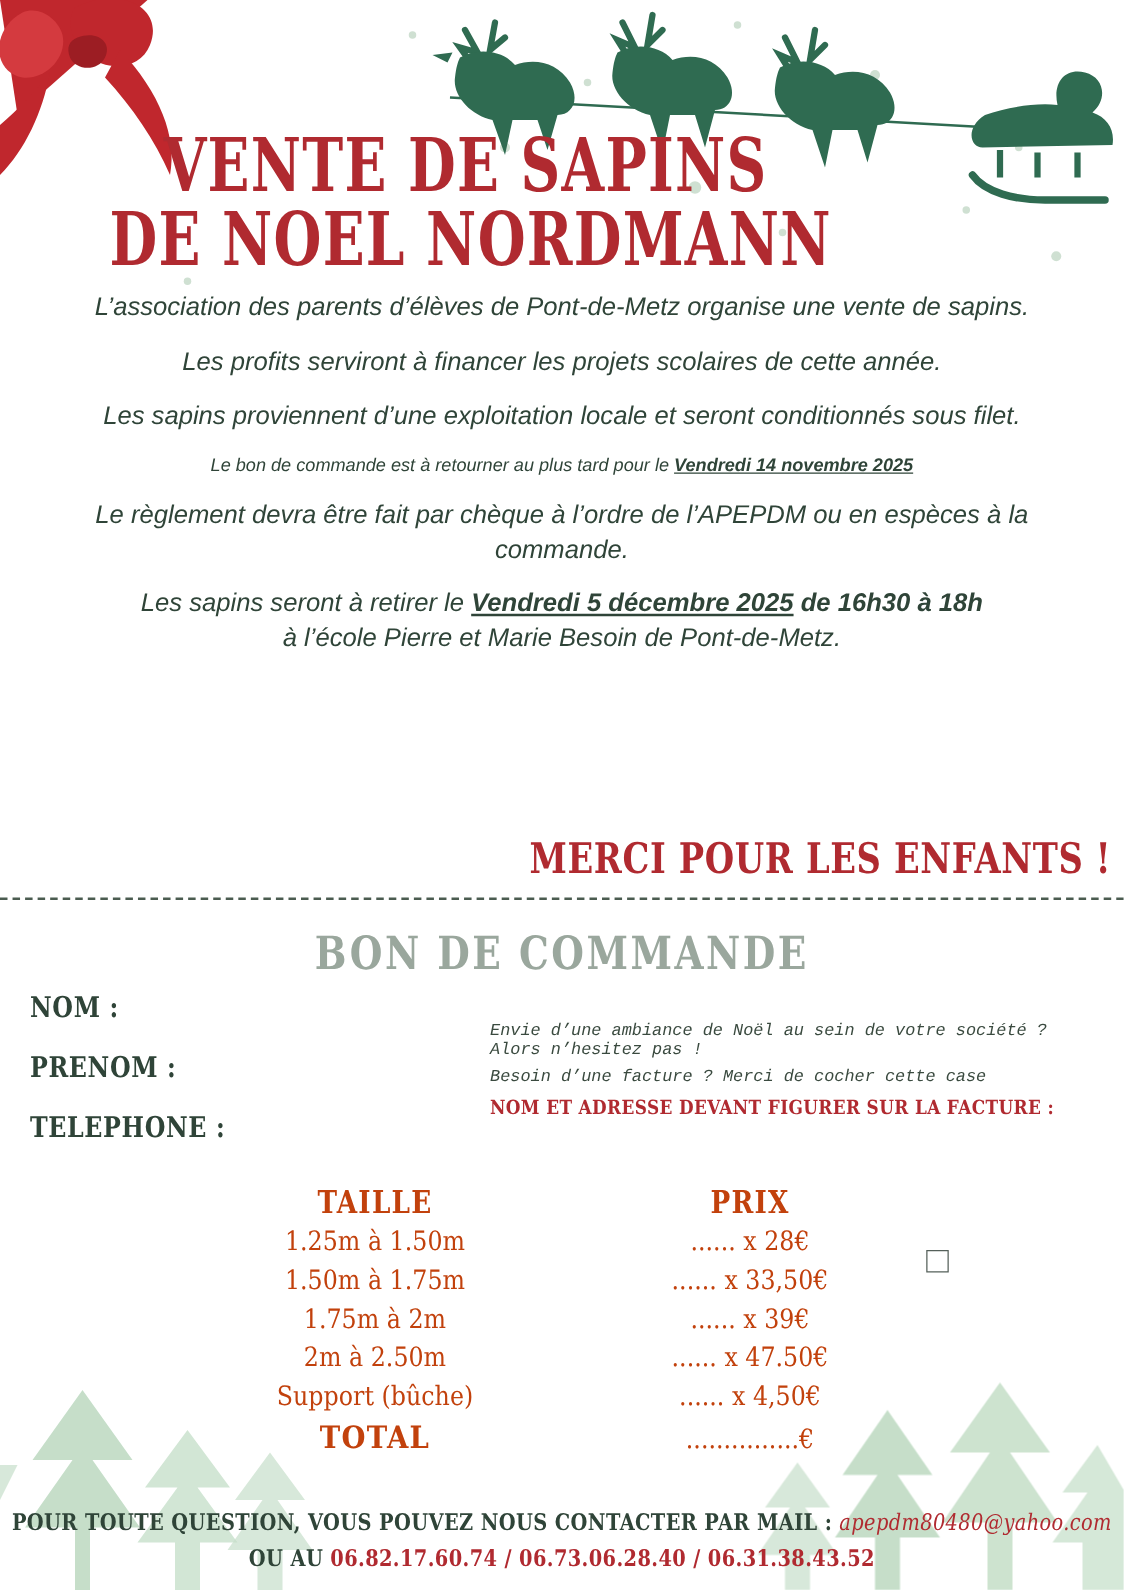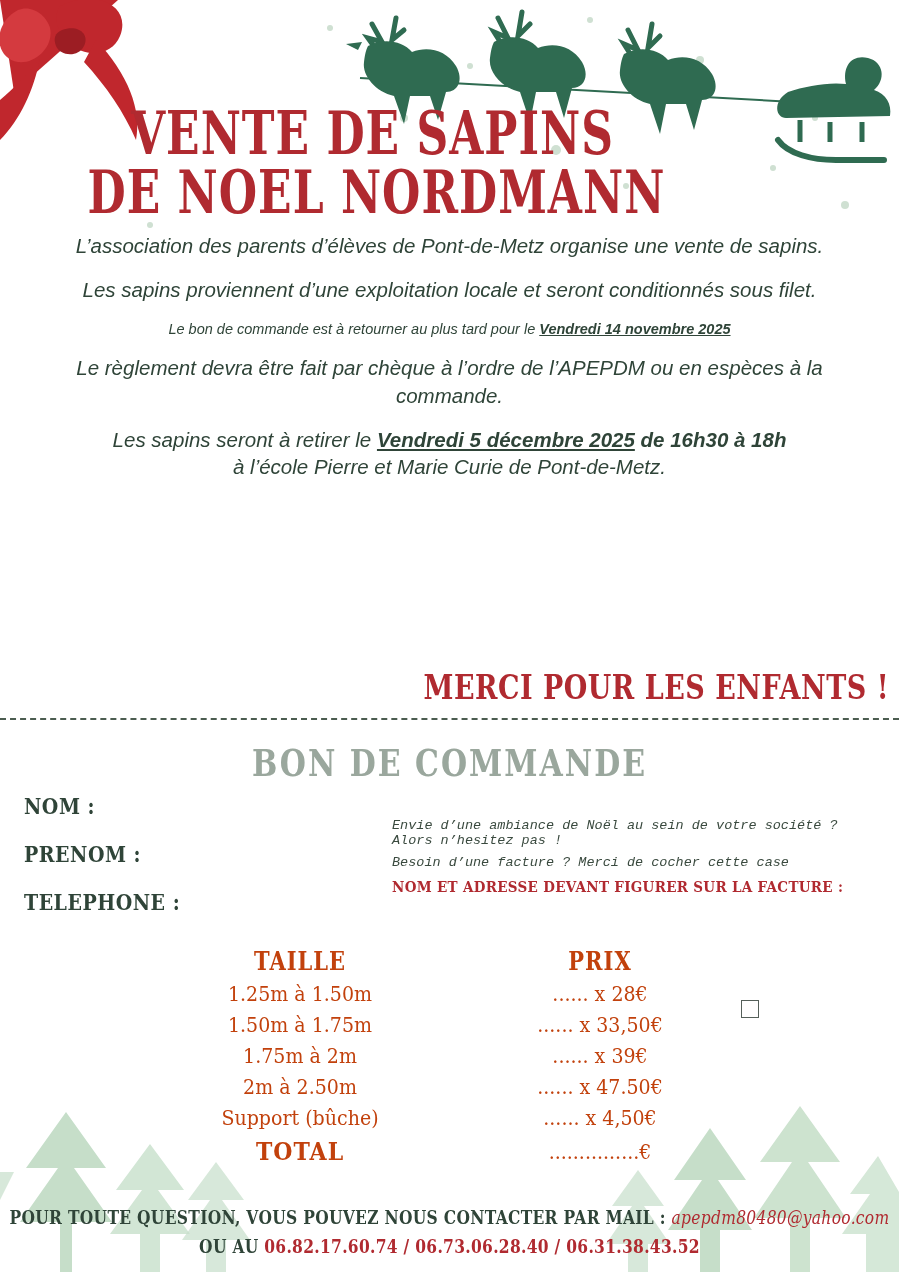--- a/index.html
+++ b/index.html
@@ -345,28 +345,29 @@
     </g>
   </svg>
 
   <div class="title-block">
     <div class="title-line title-line-1">VENTE DE SAPINS</div>
     <div class="title-line title-line-2">DE NOEL NORDMANN</div>
   </div>
 
   <div class="intro">
     <p>L’association des parents d’élèves de Pont-de-Metz organise une vente de sapins.</p>
+    <p>Les profits serviront à financer les projets scolaires de cette année.</p>
     <p>Les sapins proviennent d’une exploitation locale et seront conditionnés sous filet.</p>
     <p class="small">
       <span>Le bon de commande est à retourner au plus tard pour le </span><span class="u-bold">Vendredi 14 novembre 2025</span><br>
     </p>
     <p class="tight">Le règlement devra être fait par chèque à l’ordre de l’APEPDM ou en espèces à la commande.</p>
     <p>
       <span>Les sapins seront à retirer le </span><span class="u-bold">Vendredi 5 décembre 2025</span><span style="font-weight:bold"> de 16h30 à 18h</span><br>
-      <span>à l’école Pierre et Marie Curie de Pont-de-Metz.</span>
+      <span>à l’école Pierre et Marie Besoin de Pont-de-Metz.</span>
     </p>
   </div>
 
   <div class="merci">MERCI POUR LES ENFANTS !</div>
 
   <div class="cutline"></div>
 
   <div class="bon-title">BON DE COMMANDE</div>
 
   <div class="fields">

